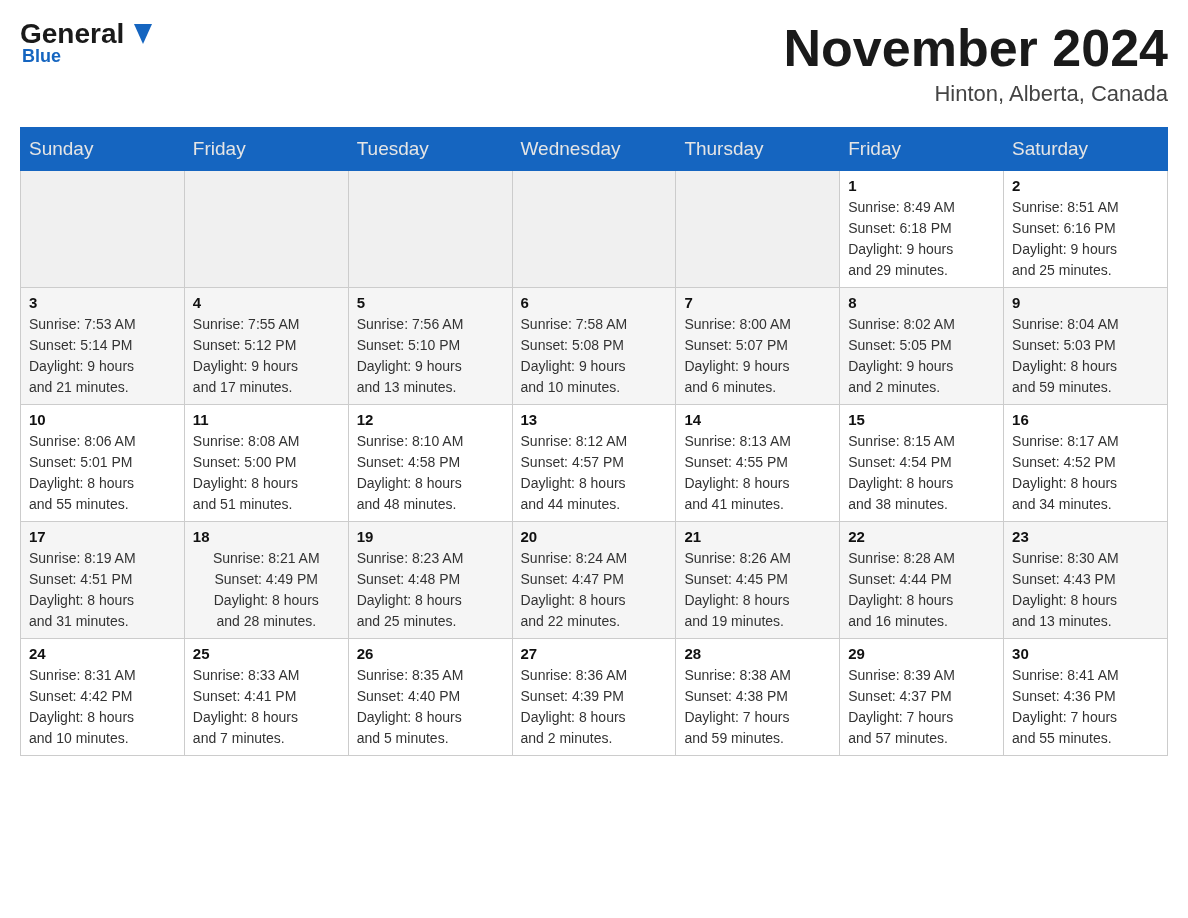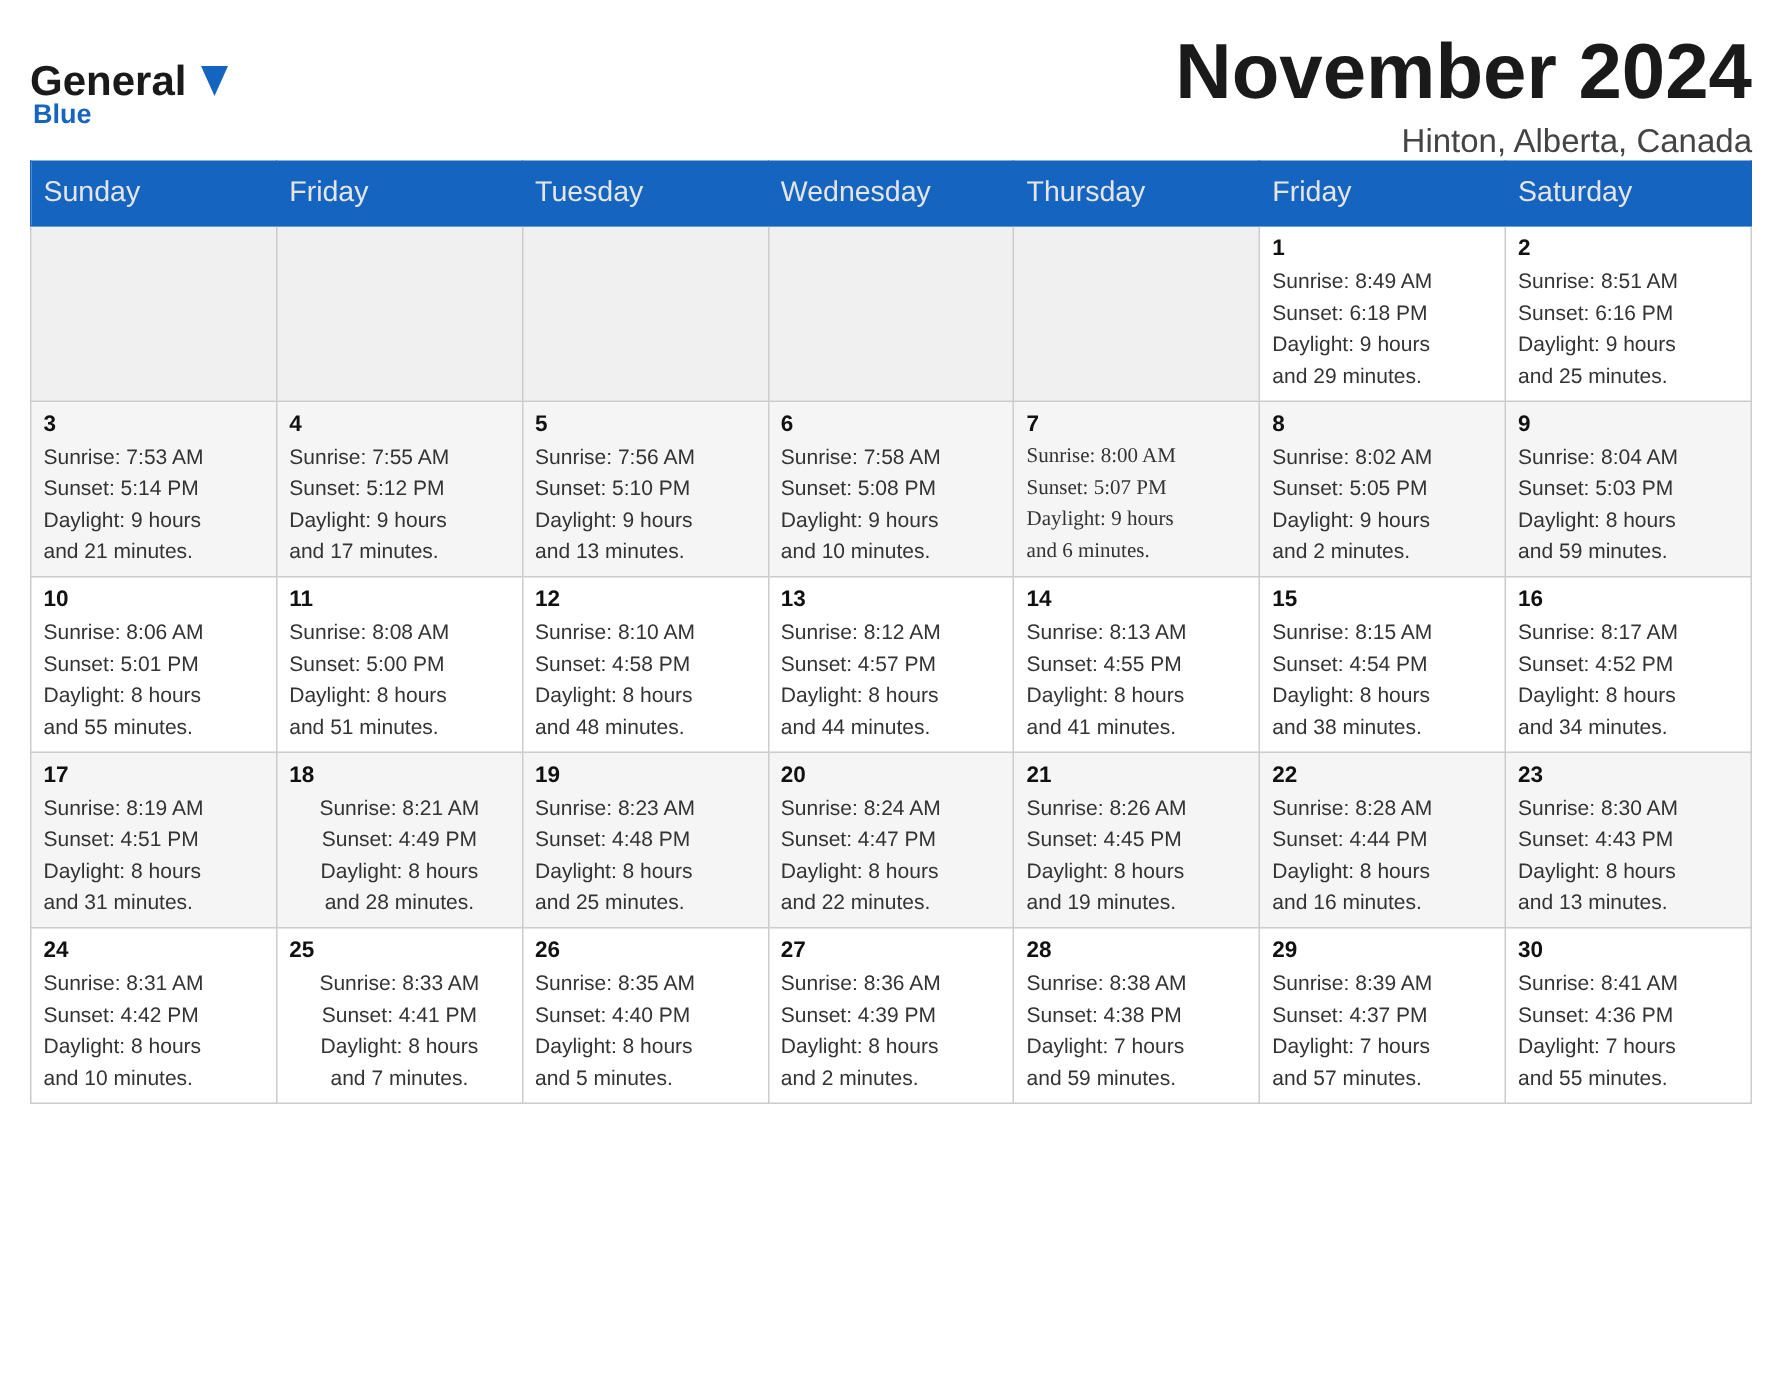--- a/index.html
+++ b/index.html
@@ -6,21 +6,22 @@
     body {
       font-family: Arial, sans-serif;
       background: #fff;
       padding: 20px;
       width: 1188px;
       min-height: 918px;
     }
     .header {
       display: flex;
       justify-content: space-between;
-      align-items: center;
+      align-items: flex-start;
+      margin-bottom: 20px;
       gap: 32px;
     }
     .logo {
       display: flex;
       flex-direction: column;
       align-items: flex-start;
     }
     .logo-text {
       font-size: 28px;
       font-weight: bold;
@@ -176,21 +177,21 @@
         </td>
         <td>
           <span class="day-number">6</span>
           <div class="day-info" style="white-space: pre-line;">Sunrise: 7:58 AM
 Sunset: 5:08 PM
 Daylight: 9 hours
 and 10 minutes.</div>
         </td>
         <td>
           <span class="day-number">7</span>
-          <div class="day-info" style="white-space: pre-line; font-family: Liberation Serif, serif;">Sunrise: 8:00 AM
+          <div class="day-info" style="white-space: pre-line;">Sunrise: 8:00 AM
 Sunset: 5:07 PM
 Daylight: 9 hours
 and 6 minutes.</div>
         </td>
         <td>
           <span class="day-number">8</span>
           <div class="day-info" style="white-space: pre-line;">Sunrise: 8:02 AM
 Sunset: 5:05 PM
 Daylight: 9 hours
 and 2 minutes.</div>
@@ -308,21 +309,21 @@
       <tr class="row-odd">
         <td>
           <span class="day-number">24</span>
           <div class="day-info" style="white-space: pre-line;">Sunrise: 8:31 AM
 Sunset: 4:42 PM
 Daylight: 8 hours
 and 10 minutes.</div>
         </td>
         <td>
           <span class="day-number">25</span>
-          <div class="day-info" style="white-space: pre-line; text-align: center;">Sunrise: 8:33 AM
+          <div class="day-info" style="white-space: pre-line;">Sunrise: 8:33 AM
 Sunset: 4:41 PM
 Daylight: 8 hours
 and 7 minutes.</div>
         </td>
         <td>
           <span class="day-number">26</span>
           <div class="day-info" style="white-space: pre-line;">Sunrise: 8:35 AM
 Sunset: 4:40 PM
 Daylight: 8 hours
 and 5 minutes.</div>

